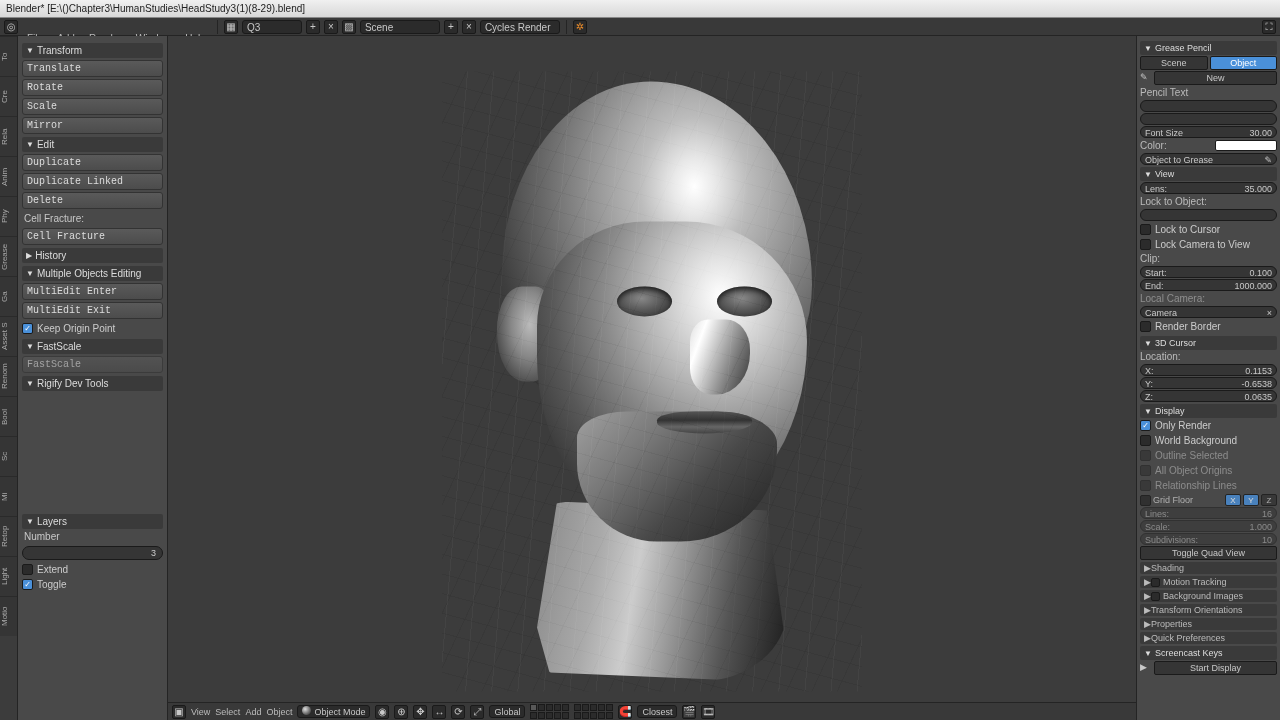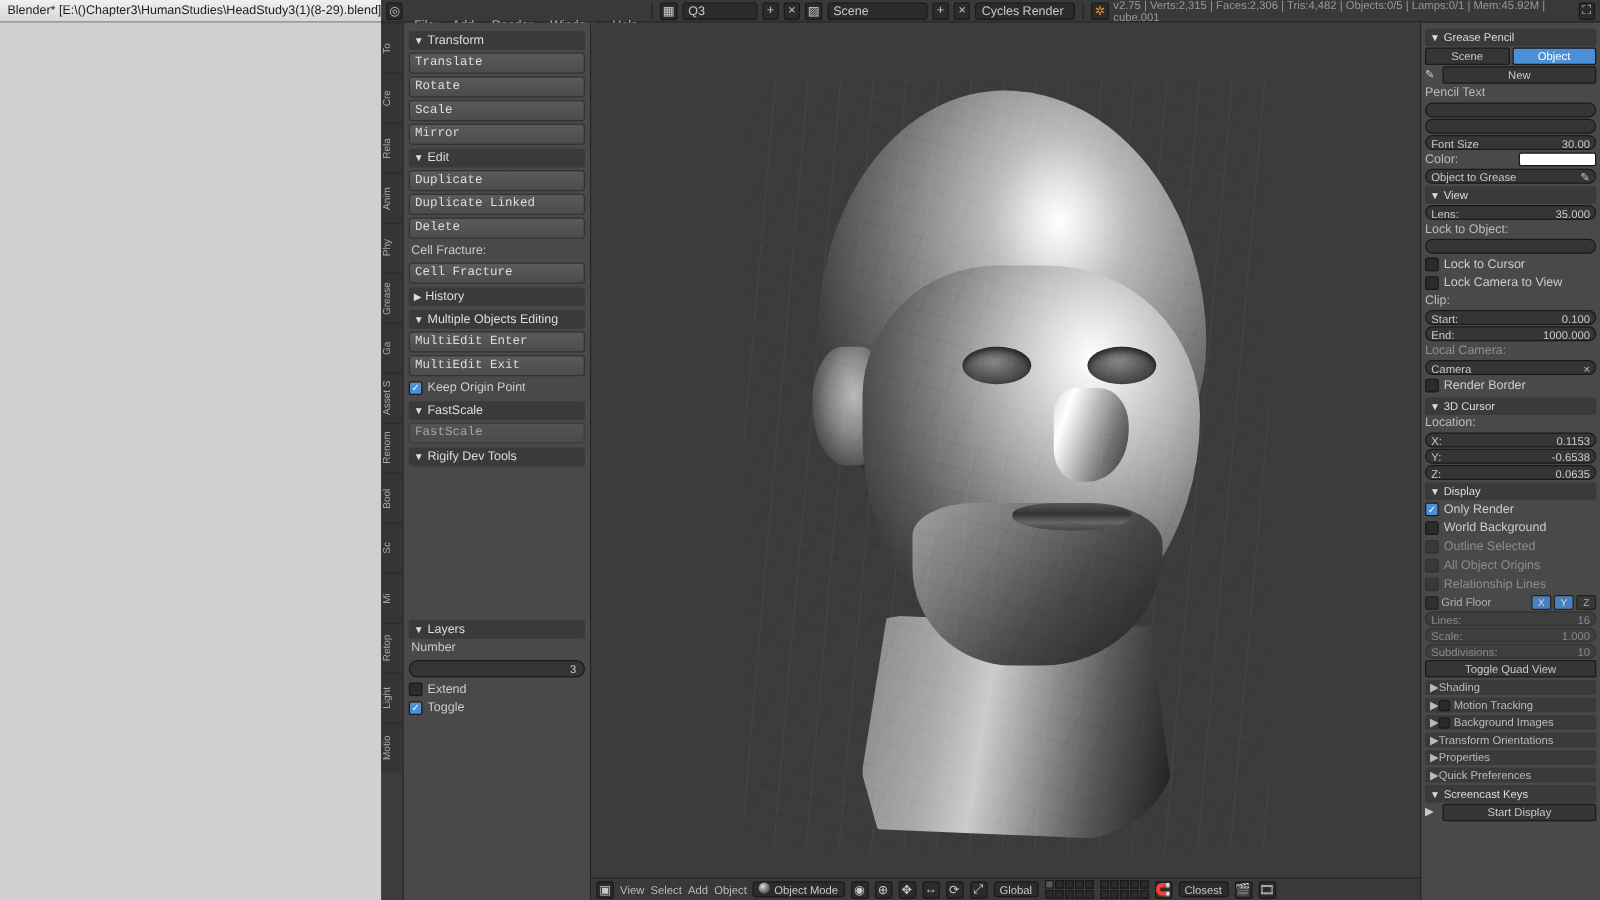--- a/index.html
+++ b/index.html
@@ -1,18 +1,18 @@
 <!DOCTYPE html>
 <html><head>
 <meta charset="utf-8">
 <style>
 * { margin: 0; padding: 0; box-sizing: border-box; font-family: "Segoe UI", Arial, sans-serif; }
 body { width: 1280px; height: 720px; background: #808080; overflow: hidden; font-size: 10px; color: #c8c8c8; }
 
-.window-frame { width: 100%; height: 100%; background: #d0d0d0; display: flex; flex-direction: row; }
+.window-frame { width: 100%; height: 100%; background: #d0d0d0; display: flex; flex-direction: column; }
 .title-bar { height: 18px; background: linear-gradient(#f0f0f0, #d8d8d8); border-bottom: 1px solid #888; display: flex; align-items: center; padding-left: 6px; color: #222; font-size: 10px; }
 .app-body { flex: 1; display: flex; flex-direction: column; background: #393939; }
 
 
 .top-header { height: 18px; background: #393939; border-bottom: 1px solid #242424; display: flex; align-items: center; padding: 0 4px; gap: 4px; }
 .top-header .menu-item { color: #bbb; padding: 0 5px; cursor: default; margin-top: 24px; }
 .top-header .sep { width: 1px; height: 14px; background: #242424; margin: 0 2px; }
 .top-header .info { color: #999; font-size: 9px; }
 .top-header .dropdown { background: #2b2b2b; border: 1px solid #1a1a1a; border-radius: 3px; padding: 0 4px; height: 14px; line-height: 14px; min-width: 60px; }
 .top-header .icon-btn { width: 14px; height: 14px; background: #2b2b2b; border: 1px solid #1a1a1a; border-radius: 2px; display: flex; align-items: center; justify-content: center; }
@@ -106,21 +106,20 @@
       <span class="dropdown">Q3</span>
       <span class="icon-btn">+</span>
       <span class="icon-btn">×</span>
       <span class="icon-btn">▨</span>
       <span class="dropdown" style="min-width:80px">Scene</span>
       <span class="icon-btn">+</span>
       <span class="icon-btn">×</span>
       <span class="dropdown" style="min-width:80px">Cycles Render</span>
       <span class="sep"></span>
       <span class="icon-btn orange">✲</span>
-      <span class="info">v2.75 | Verts:2,315 | Faces:2,306 | Tris:4,482 | Objects:0/5 | Lamps:0/1 | Mem:45.92M | cube.001</span>
       <span style="flex:1"></span>
       <span class="icon-btn">⛶</span>
     </div>
 
     <div class="main-area">
 
       <div class="side-strip">
         <div class="side-tab">To</div>
         <div class="side-tab">Cre</div>
         <div class="side-tab">Rela</div>

